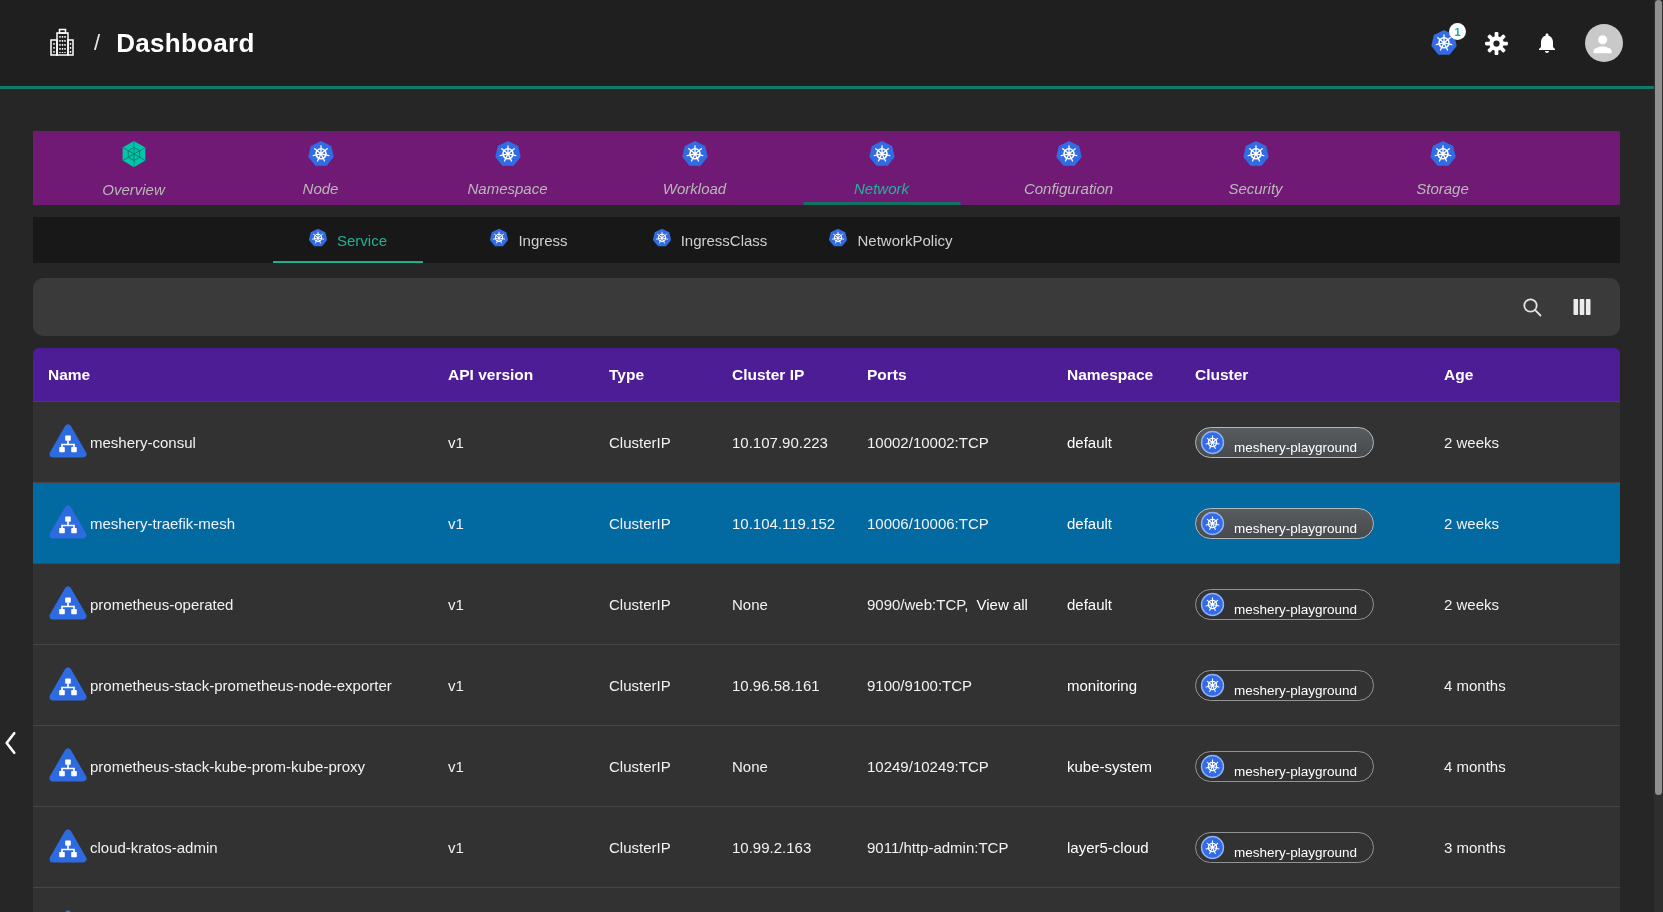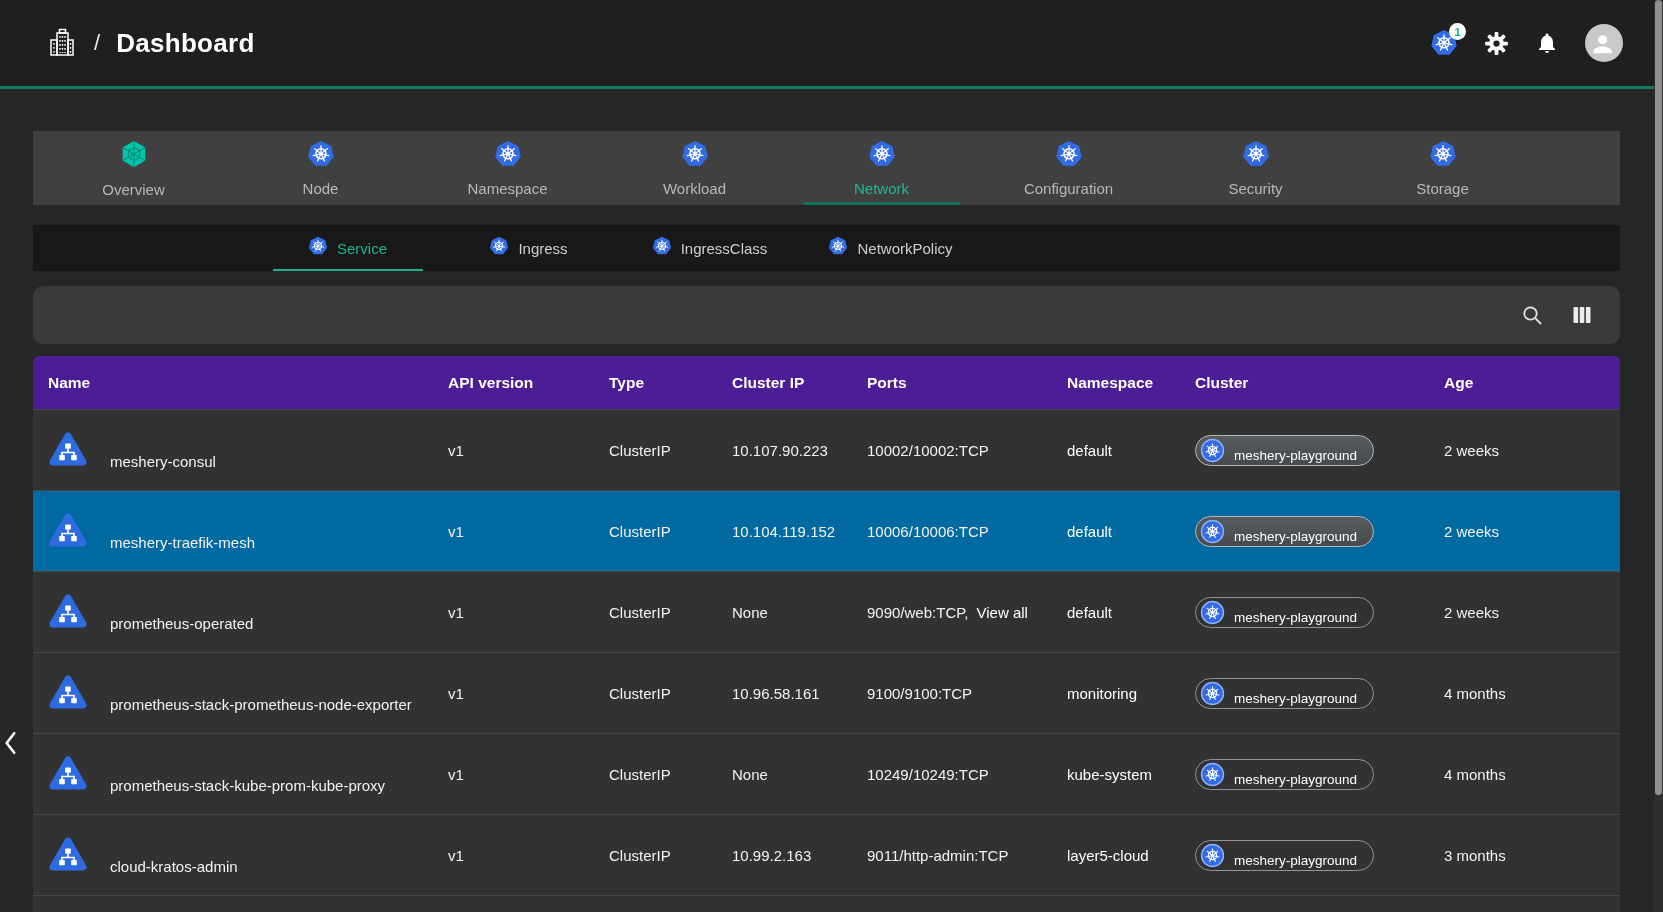--- a/index.html
+++ b/index.html
@@ -16,50 +16,50 @@
   .badge { position:absolute; top:-6px; right:-8px; width:17px; height:17px; border-radius:50%;
            background:#fff; color:#00B39F; font-size:11px; font-weight:700;
            display:flex; align-items:center; justify-content:center; }
   .avatar { width:38px; height:38px; border-radius:50%; background:#c9c9c9; display:flex; align-items:flex-end; justify-content:center; overflow:hidden; }
   .green-line { height:3px; background:#127a68; }
 
   
   .content { margin-left:33px; width:1587px; }
 
   
-  .tabs { margin-top:42px; height:74px; background:#404040; display:flex; padding-left:7px; }
+  .tabs { margin-top:42px; height:74px; background:#701a75; display:flex; padding-left:7px;font-style:italic; }
   .tab { width:187px; display:flex; flex-direction:column; align-items:center; justify-content:center; gap:8px;
          position:relative; cursor:pointer; }
   .tab .lbl { font-size:15px; color:#b8b8b8; }
   .tab.selected .lbl { color:#22b499; }
   .tab.selected .underline { position:absolute; bottom:0; left:50%; transform:translateX(-50%);
          width:157px; height:3px; background:#11735f; }
 
   
-  .subtabs { margin-top:20px; height:46px; background:#181818; display:flex; padding-left:224px; }
+  .subtabs { margin-top:12px; height:46px; background:#181818; display:flex; padding-left:224px; }
   .subtab { width:181px; display:flex; align-items:center; justify-content:center; gap:9px; position:relative; cursor:pointer; }
   .subtab .lbl { font-size:15px; color:#cfcfcf; }
   .subtab.selected .lbl { color:#21b193; }
   .subtab.selected .underline { position:absolute; bottom:0; left:50%; transform:translateX(-50%);
          width:150px; height:2.5px; background:#1fae8e; }
 
   
   .toolbar { margin-top:15px; height:58px; background:#3a3a3a; border-radius:10px;
              display:flex; align-items:center; justify-content:flex-end; gap:18px; padding-right:22px; }
   .toolbar .icon-btn { padding:4px; }
 
   
   .table { margin-top:12px; border-radius:6px 6px 0 0; overflow:hidden; }
   .grid-cols { display:grid; grid-template-columns:415px 161px 123px 135px 200px 128px 249px 176px; align-items:center; }
   .thead { height:53px; background:#4c1d95; font-weight:700; font-size:15.5px; color:#fff; }
   .thead .cell:first-child { padding-left:15px; }
   .row { height:81px; background:#323232; border-top:1px solid #464646; font-size:15px; cursor:pointer; }
   .row.hover { background:#0369a1; }
   .cell { overflow:hidden; white-space:nowrap; }
-  .name-cell { display:flex; align-items:flex-end; gap:22px; padding-left:15px; }
+  .name-cell { display:flex; align-items:center; gap:2px; padding-left:15px; }
   .svc-icon { display:inline-flex; flex:none; }
   .ns-link { color:#fff; text-decoration:underline; text-underline-offset:3px; }
   .ports-cell a.view-all { color:#fff; text-decoration:underline; text-underline-offset:3px; margin-left:8px; }
 
   
   .chip { display:inline-flex; align-items:flex-end; gap:9px; height:31px; border-radius:16px;
           border:1px solid #8f9496; padding:2px 16px 2px 4px; font-size:13.5px; color:#fff; cursor:pointer; }
   .chip.filled { background:linear-gradient(180deg,#585c5f 0%,#474a4d 100%); border-color:#b4b8ba; }
   .chip-ic { display:inline-flex; }
 

